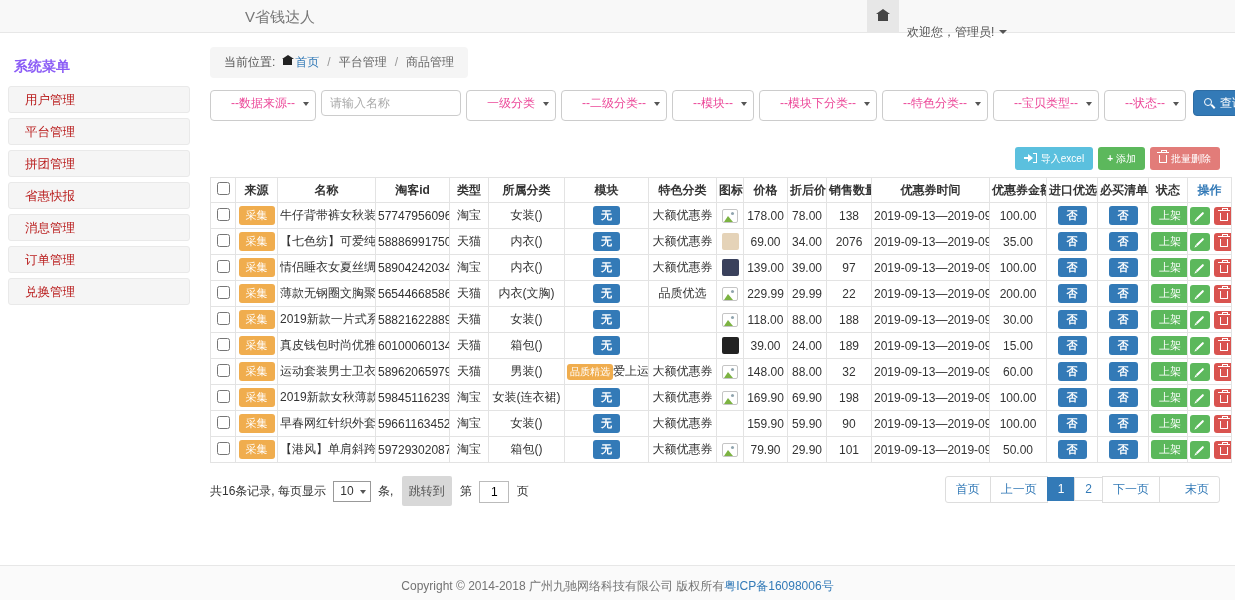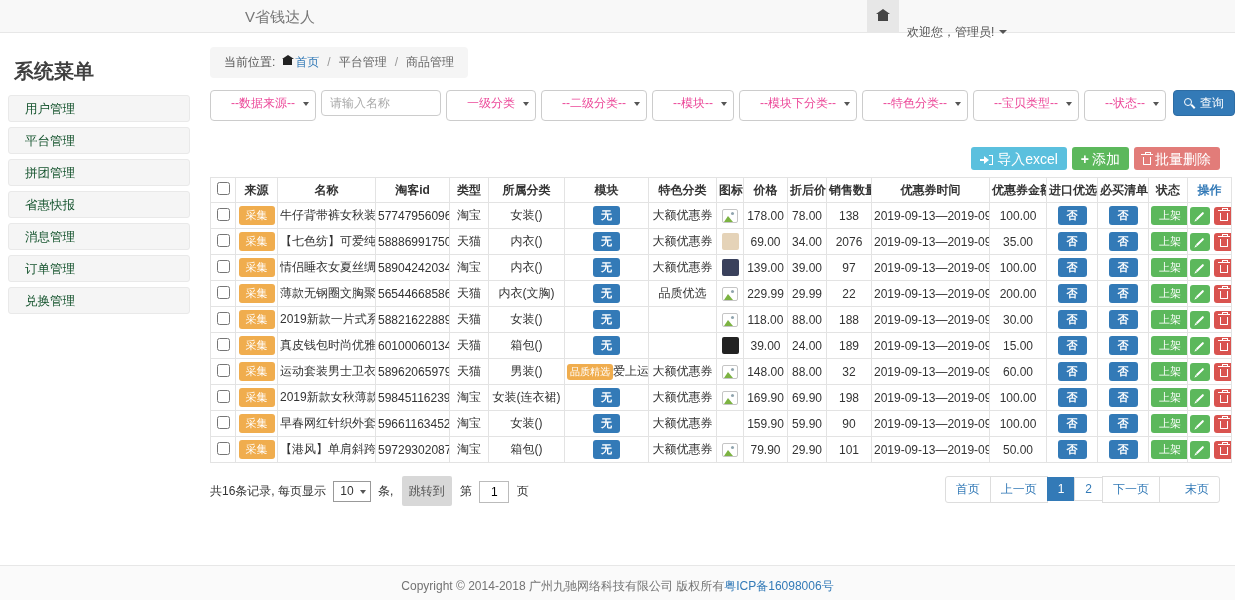--- a/index.html
+++ b/index.html
@@ -16,53 +16,53 @@
   .topbar { position:absolute; top:0; left:0; right:0; height:33px; background:#f8f8f8; border-bottom:1px solid #e7e7e7; z-index:10; }
   .brand { position:absolute; left:245px; top:8px; font-size:15px; color:#777; }
   .home-btn { position:absolute; left:867px; top:0; width:32px; height:32px; background:#e7e7e7; cursor:pointer; }
   .icon-house { position:absolute; left:11px; top:14px; width:10px; height:7px; background:#444; }
   .icon-house:before { content:""; position:absolute; top:-5px; left:-2px; border-left:7px solid transparent; border-right:7px solid transparent; border-bottom:5px solid #444; }
   .welcome { position:absolute; left:907px; top:24px; font-size:12px; color:#555; cursor:pointer; }
   .caret-down { display:inline-block; width:0; height:0; border-left:4px solid transparent; border-right:4px solid transparent; border-top:4px solid #555; margin-left:5px; vertical-align:2px; }
 
   
   .sidebar { position:absolute; left:8px; top:42px; width:182px; height:523px; overflow:hidden; }
-  .sidebar-title { padding:16px 6px 10px; color:#404040; font-weight:bold; font-size:20px; }
-  .menu-group { height:27px; line-height:26px; background:#f5f5f5; border:1px solid #e9e9e9; border-radius:3px; margin-bottom:5px; padding-left:16px; font-size:12.5px; color:#14532d; cursor:pointer; }
+  .sidebar-title { padding:16px 6px 10px; color:#8b5cf6; font-weight:bold; font-size:14px; }
+  .menu-group { height:27px; line-height:26px; background:#f5f5f5; border:1px solid #e9e9e9; border-radius:3px; margin-bottom:5px; padding-left:16px; font-size:12.5px; color:#b91c1c; cursor:pointer; }
   .submenu { background:#fff; border:1px solid #f3f3f3; border-radius:3px; margin-bottom:5px; }
   .submenu-item { height:27px; line-height:27px; padding-left:16px; font-size:12px; color:#337ab7; border-bottom:1px solid #f5f5f5; cursor:pointer; }
   .submenu-item:last-child { border-bottom:none; }
   .submenu-item.active { background:#fdd9a2; color:#555; border-radius:3px; }
 
   
   .main { position:absolute; left:210px; top:42px; width:1010px; }
   .breadcrumb { display:inline-block; background:#f5f5f5; border-radius:4px; padding:7px 14px; font-size:12px; color:#555; margin-top:5px; }
   .breadcrumb .icon-house { position:relative; display:inline-block; left:0; top:0; width:9px; height:6px; background:#222; margin:0 3px 0 8px; vertical-align:1px; }
   .breadcrumb .icon-house:before { border-left:6px solid transparent; border-right:6px solid transparent; border-bottom:4px solid #222; top:-4px; left:-1.5px; }
   .crumb-home { color:#337ab7; cursor:pointer; }
   .crumb-sep { color:#999; margin:0 8px; }
   .crumb { color:#666; }
 
   
   .filters { margin-top:12px; white-space:nowrap; font-size:0; }
   .fselect { display:inline-block; height:31px; line-height:24px; border:1px solid #ccc; border-radius:4px; background:#fff; font-size:12px; color:#ec4899; padding:0 20px 0 20px; position:relative; margin-right:5px; vertical-align:top; cursor:pointer; }
   .fselect .sel-caret { position:absolute; right:6px; top:11px; width:0; height:0; border-left:3.5px solid transparent; border-right:3.5px solid transparent; border-top:4px solid #555; }
-  .finput { height:26px; border:1px solid #ccc; border-radius:4px; width:120px; padding:0 8px; font-size:12px; color:#555; margin-right:5px; vertical-align:top; outline:none; }
+  .finput { height:26px; border:1px solid #ccc; border-radius:4px; width:140px; padding:0 8px; font-size:12px; color:#555; margin-right:5px; vertical-align:top; outline:none; }
   .finput::placeholder { color:#aaa; }
   .btn { display:inline-block; border:none; border-radius:4px; color:#fff; font-size:12px; cursor:pointer; vertical-align:top; font-family:inherit; }
   .btn-search { background:#337ab7; border:1px solid #2e6da4; height:26px; padding:0 10px; margin-left:2px; }
   .btn-reset { background:#5bc0de; border:1px solid #46b8da; height:26px; padding:0 10px; margin-left:5px; }
   .icon-search { display:inline-block; width:12px; height:11px; position:relative; margin-right:4px; vertical-align:-2px; }
   .icon-search:before { content:""; position:absolute; width:6px; height:6px; border:1.5px solid #fff; border-radius:50%; left:0; top:0; }
   .icon-search:after { content:""; position:absolute; width:1.8px; height:5px; background:#fff; transform:rotate(-45deg); left:8px; top:6px; }
   .icon-refresh { display:inline-block; margin-right:3px; font-size:12px; }
 
   
   .toolbar { text-align:right; margin-top:26px; font-size:0; }
-  .tbtn { display:inline-block; height:23px; line-height:22px; border:none; border-radius:3px; color:#fff; font-size:14px; padding:0 9px; margin-left:5px; cursor:pointer; font-family:inherit; vertical-align:top; }
+  .tbtn { display:inline-block; height:23px; line-height:22px; border:none; border-radius:3px; color:#fff; font-size:10px; padding:0 9px; margin-left:5px; cursor:pointer; font-family:inherit; vertical-align:top; }
   .btn-import { background:#5bc0de; }
   .btn-add { background:#5cb85c; }
   .btn-batchdel { background:#e27c79; }
   .icon-import { position:relative; display:inline-block; width:13px; height:10px; margin-right:4px; vertical-align:-1px; }
   .icon-import:before { content:""; position:absolute; left:0; top:4px; width:5px; height:2px; background:#fff; }
   .icon-import:after { content:""; position:absolute; left:4px; top:1px; border-left:5px solid #fff; border-top:4px solid transparent; border-bottom:4px solid transparent; }
   .icon-import .bracket { position:absolute; right:0; top:0; width:4px; height:10px; border:1.5px solid #fff; border-left:none; }
   .icon-plus { font-weight:bold; margin-right:3px; }
   .icon-trash { display:inline-block; width:8px; height:8px; border:1px solid #fff; border-top:none; border-radius:0 0 1px 1px; position:relative; margin-right:4px; vertical-align:-1px; }
   .icon-trash:before { content:""; position:absolute; top:-2.5px; left:-3px; width:12px; height:1.3px; background:#fff; }

